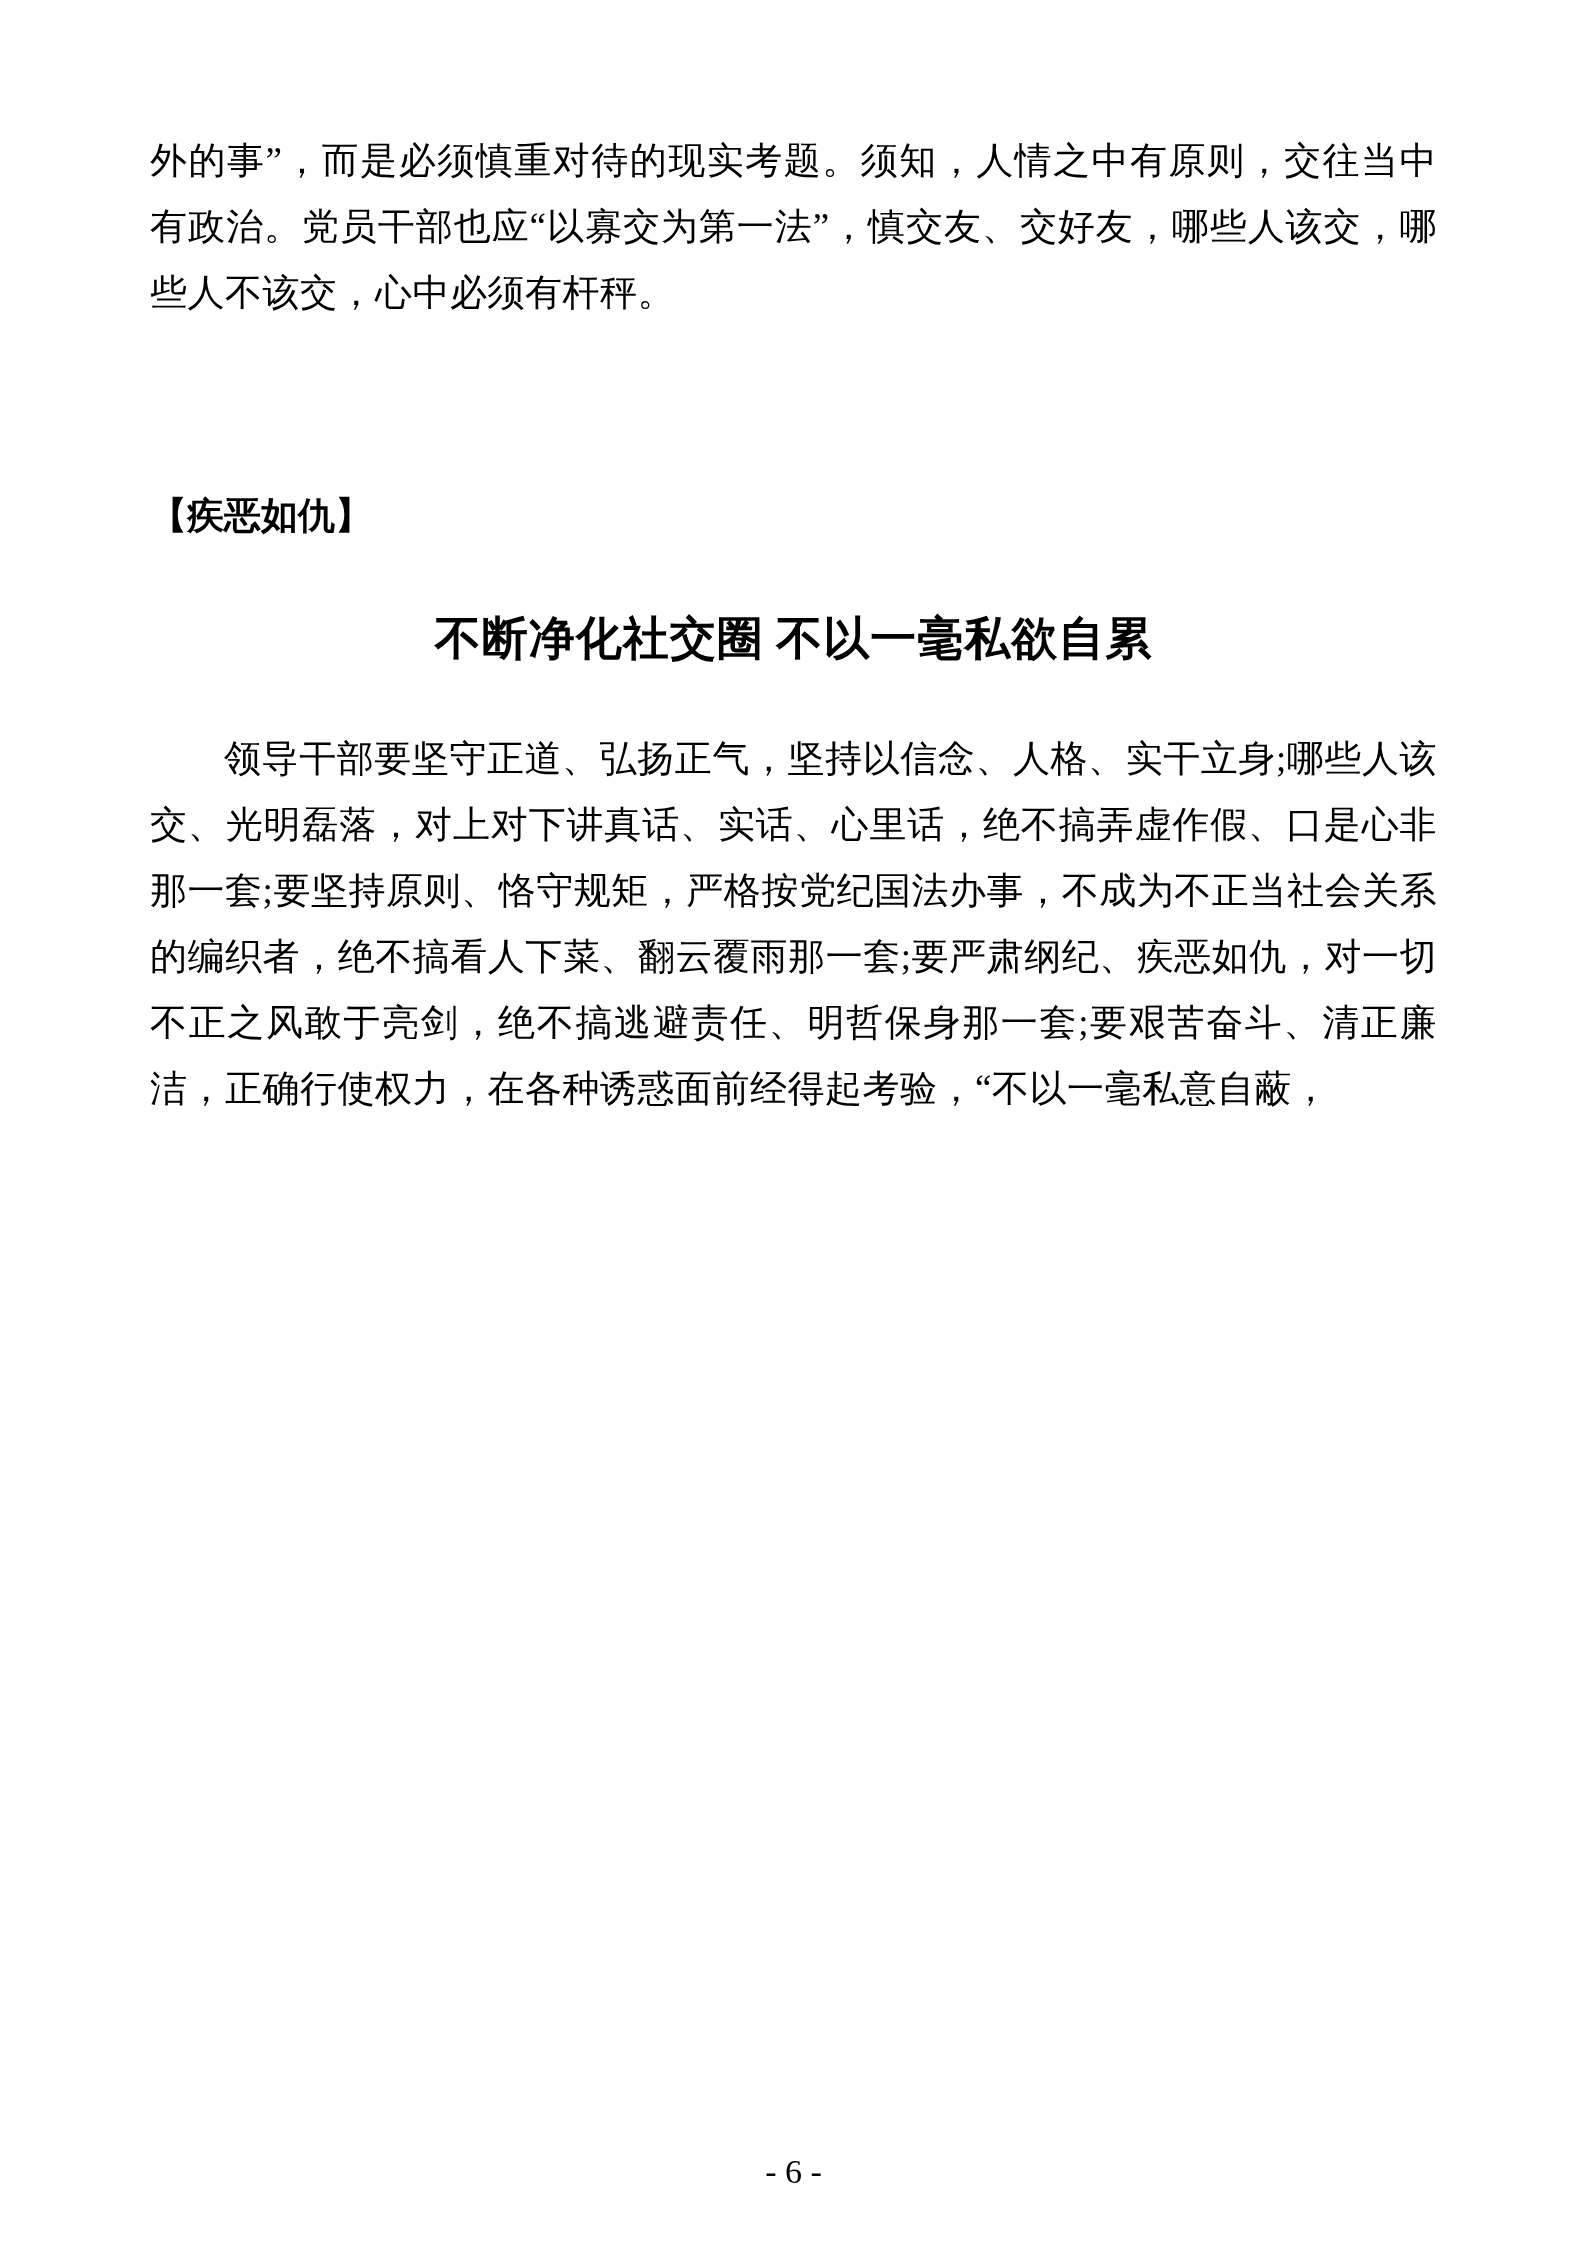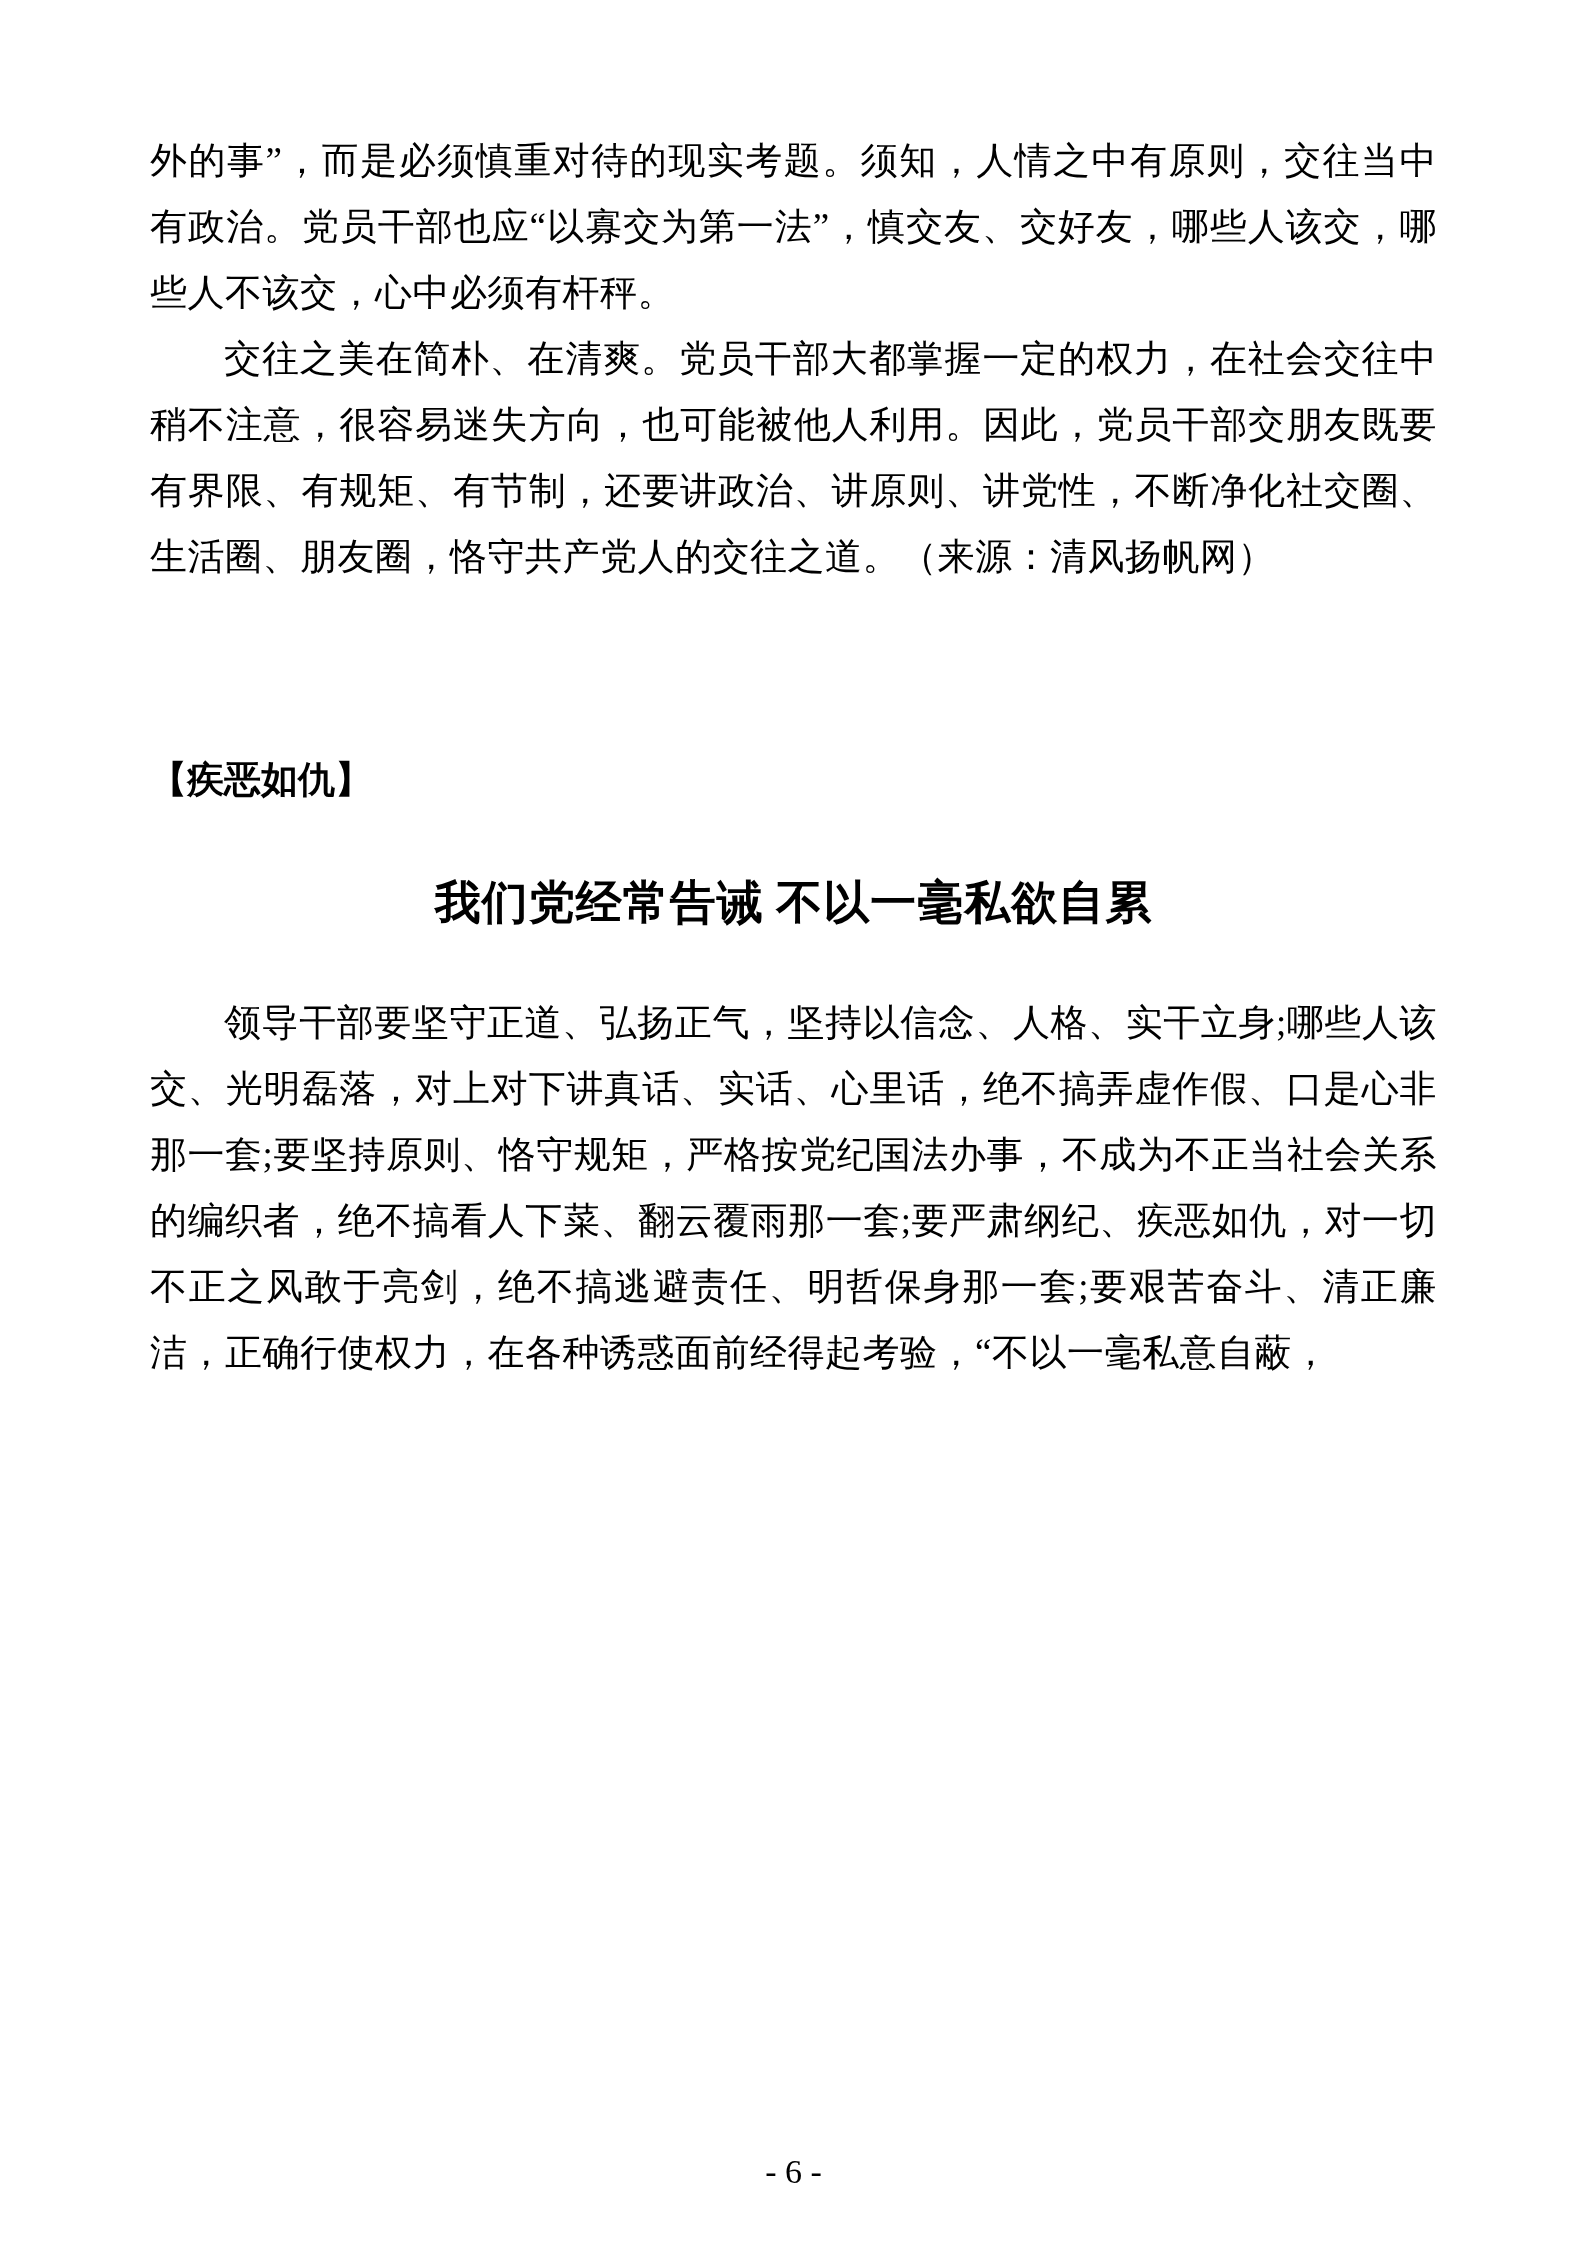--- a/index.html
+++ b/index.html
@@ -68,27 +68,26 @@
     font-family: "Liberation Serif", "DejaVu Serif", serif;
   }
 </style>
 </head>
 <body>
 
 <div class="page">
 
   <div class="body-text">
     <p class="para">外的事”，而是必须慎重对待的现实考题。须知，人情之中有原则，交往当中有政治。党员干部也应“以寡交为第一法”，慎交友、交好友，哪些人该交，哪些人不该交，心中必须有杆秤。</p>
-    <p class="para indent">交往之美在简朴、在清爽。党员干部大都掌握一定的权力，在社会交往中稍不注意，很容易迷失方向，也可能被他人利用。因此，党员干部交朋友既要有界限、有规矩、有节制，还要讲政治、讲原则、讲党性，不断净化社交圈、生活圈、朋友圈，恪守共产党人的交往之道。（来源：清风扬帆网）</p>
   </div>
 
   <div class="spacer-large"></div>
 
   <div class="section-tag">【疾恶如仇】</div>
 
-  <div class="article-title">我们党经常告诫 不以一毫私欲自累</div>
+  <div class="article-title">不断净化社交圈 不以一毫私欲自累</div>
 
   <div class="body-text article-body">
     <p class="para indent">领导干部要坚守正道、弘扬正气，坚持以信念、人格、实干立身;哪些人该交、光明磊落，对上对下讲真话、实话、心里话，绝不搞弄虚作假、口是心非那一套;要坚持原则、恪守规矩，严格按党纪国法办事，不成为不正当社会关系的编织者，绝不搞看人下菜、翻云覆雨那一套;要严肃纲纪、疾恶如仇，对一切不正之风敢于亮剑，绝不搞逃避责任、明哲保身那一套;要艰苦奋斗、清正廉洁，正确行使权力，在各种诱惑面前经得起考验，“不以一毫私意自蔽，</p>
   </div>
 
   <div class="page-number">- 6 -</div>
 </div>
 
 </body></html>

